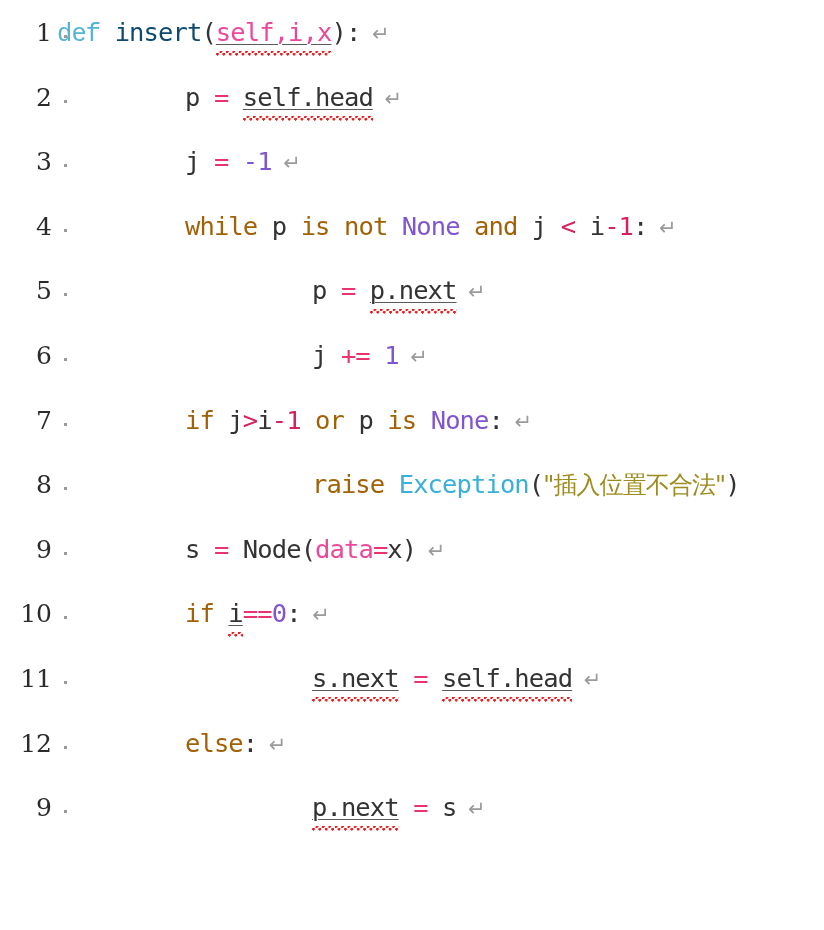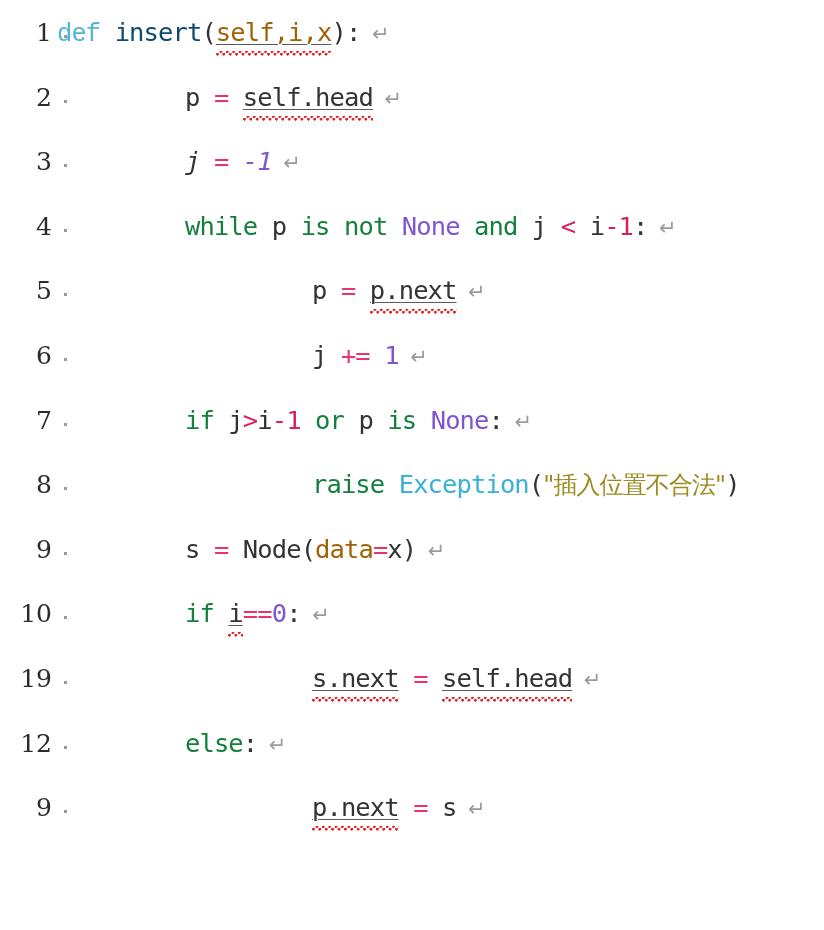--- a/index.html
+++ b/index.html
@@ -64,24 +64,24 @@
     flex: 1 1 auto;
     font-family: "DejaVu Sans Mono", "Liberation Mono", monospace;
     font-size: 25.5px;
     line-height: 64.6px;
     letter-spacing: -0.9px;
     color: #333333;
     padding-left: 5px;
   }
 
   
-  .t-kw       { color: #15803d; }   
+  .t-kw       { color: #a16207; }   
   .t-def      { color: #56b4d3; font-family: Liberation Mono, monospace; }   
   .t-fname    { color: #0c4a6e; }   
-  .t-param    { color: #a16207; }   
+  .t-param    { color: #ec4899; }   
   .t-const    { color: #8055d0; }   
   .t-num      { color: #8055d0; }
   .t-op       { color: #e8336d; }   
   .t-opk      { color: #d5215c; }   
   .t-cls      { color: #3ab0d8; text-align: right; }   
   .t-str      { color: #9c8b1e; }   
   .t-plain    { color: #333333; }
   .t-punct    { color: #333333; }
 
   
@@ -116,25 +116,25 @@
 
   .cjk { font-family: "DejaVu Sans", "Liberation Sans", sans-serif; font-size: 24px; }
 </style>
 </head>
 <body>
 
 <div id="editor">
   <div id="lines-host">
       <div class="code-line"><div class="gutter">1</div><div class="indent-dot"><i></i></div><div class="code" style="padding-left: 5px;"><span class="t-def">def</span><span class="t-plain"> </span><span class="t-fname">insert</span><span class="t-punct">(</span><span class="t-param squiggle">self,i,x</span><span class="t-punct">)</span><span class="t-punct">:</span><span class="cr">  ↵</span></div></div>
       <div class="code-line"><div class="gutter">2</div><div class="indent-dot"><i></i></div><div class="code" style="padding-left: 133px;"><span class="t-plain">p</span><span class="t-plain"> </span><span class="t-op">=</span><span class="t-plain"> </span><span class="t-plain squiggle">self.head</span><span class="cr">  ↵</span></div></div>
-      <div class="code-line"><div class="gutter">3</div><div class="indent-dot"><i></i></div><div class="code" style="padding-left: 133px; font-style: italic;"><span class="t-plain">j</span><span class="t-plain"> </span><span class="t-op">=</span><span class="t-plain"> </span><span class="t-num">-1</span><span class="cr">  ↵</span></div></div>
+      <div class="code-line"><div class="gutter">3</div><div class="indent-dot"><i></i></div><div class="code" style="padding-left: 133px;"><span class="t-plain">j</span><span class="t-plain"> </span><span class="t-op">=</span><span class="t-plain"> </span><span class="t-num">-1</span><span class="cr">  ↵</span></div></div>
       <div class="code-line"><div class="gutter">4</div><div class="indent-dot"><i></i></div><div class="code" style="padding-left: 133px;"><span class="t-kw">while</span><span class="t-plain"> p </span><span class="t-kw">is</span><span class="t-plain"> </span><span class="t-kw">not</span><span class="t-plain"> </span><span class="t-const">None</span><span class="t-plain"> </span><span class="t-kw">and</span><span class="t-plain"> j </span><span class="t-opk">&lt;</span><span class="t-plain"> i</span><span class="t-opk">-1</span><span class="t-punct">:</span><span class="cr">  ↵</span></div></div>
       <div class="code-line"><div class="gutter">5</div><div class="indent-dot"><i></i></div><div class="code" style="padding-left: 260px;"><span class="t-plain">p</span><span class="t-plain"> </span><span class="t-op">=</span><span class="t-plain"> </span><span class="t-plain squiggle">p.next</span><span class="cr">  ↵</span></div></div>
       <div class="code-line"><div class="gutter">6</div><div class="indent-dot"><i></i></div><div class="code" style="padding-left: 260px;"><span class="t-plain">j</span><span class="t-plain"> </span><span class="t-op">+=</span><span class="t-plain"> </span><span class="t-num">1</span><span class="cr">  ↵</span></div></div>
       <div class="code-line"><div class="gutter">7</div><div class="indent-dot"><i></i></div><div class="code" style="padding-left: 133px;"><span class="t-kw">if</span><span class="t-plain"> j</span><span class="t-opk">&gt;</span><span class="t-plain">i</span><span class="t-opk">-1</span><span class="t-plain"> </span><span class="t-kw">or</span><span class="t-plain"> p </span><span class="t-kw">is</span><span class="t-plain"> </span><span class="t-const">None</span><span class="t-punct">:</span><span class="cr">  ↵</span></div></div>
       <div class="code-line"><div class="gutter">8</div><div class="indent-dot"><i></i></div><div class="code" style="padding-left: 260px;"><span class="t-kw">raise</span><span class="t-plain"> </span><span class="t-cls">Exception</span><span class="t-punct">(</span><span class="t-str cjk">"插入位置不合法"</span><span class="t-punct">)</span></div></div>
       <div class="code-line"><div class="gutter">9</div><div class="indent-dot"><i></i></div><div class="code" style="padding-left: 133px;"><span class="t-plain">s</span><span class="t-plain"> </span><span class="t-op">=</span><span class="t-plain"> </span><span class="t-plain">Node</span><span class="t-punct">(</span><span class="t-param">data</span><span class="t-op">=</span><span class="t-plain">x</span><span class="t-punct">)</span><span class="cr">  ↵</span></div></div>
       <div class="code-line"><div class="gutter">10</div><div class="indent-dot"><i></i></div><div class="code" style="padding-left: 133px;"><span class="t-kw">if</span><span class="t-plain"> </span><span class="t-plain squiggle">i</span><span class="t-op">==</span><span class="t-num">0</span><span class="t-punct">:</span><span class="cr">  ↵</span></div></div>
-      <div class="code-line"><div class="gutter">19</div><div class="indent-dot"><i></i></div><div class="code" style="padding-left: 260px;"><span class="t-plain squiggle">s.next</span><span class="t-plain"> </span><span class="t-op">=</span><span class="t-plain"> </span><span class="t-plain squiggle">self.head</span><span class="cr">  ↵</span></div></div>
+      <div class="code-line"><div class="gutter">11</div><div class="indent-dot"><i></i></div><div class="code" style="padding-left: 260px;"><span class="t-plain squiggle">s.next</span><span class="t-plain"> </span><span class="t-op">=</span><span class="t-plain"> </span><span class="t-plain squiggle">self.head</span><span class="cr">  ↵</span></div></div>
       <div class="code-line"><div class="gutter">12</div><div class="indent-dot"><i></i></div><div class="code" style="padding-left: 133px;"><span class="t-kw">else</span><span class="t-punct">:</span><span class="cr">  ↵</span></div></div>
       <div class="code-line"><div class="gutter">9</div><div class="indent-dot"><i></i></div><div class="code" style="padding-left: 260px;"><span class="t-plain squiggle">p.next</span><span class="t-plain"> </span><span class="t-op">=</span><span class="t-plain"> </span><span class="t-plain">s</span><span class="cr">  ↵</span></div></div>
     </div>
 </div>
 
 </body></html>

